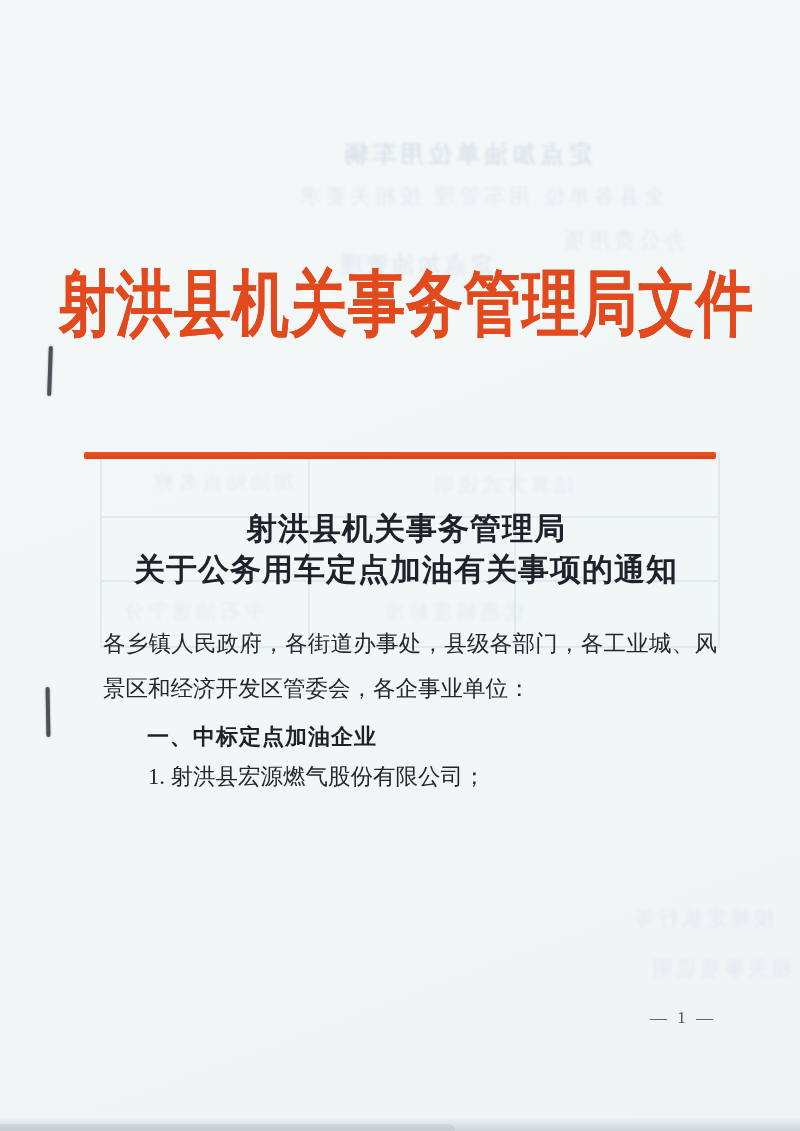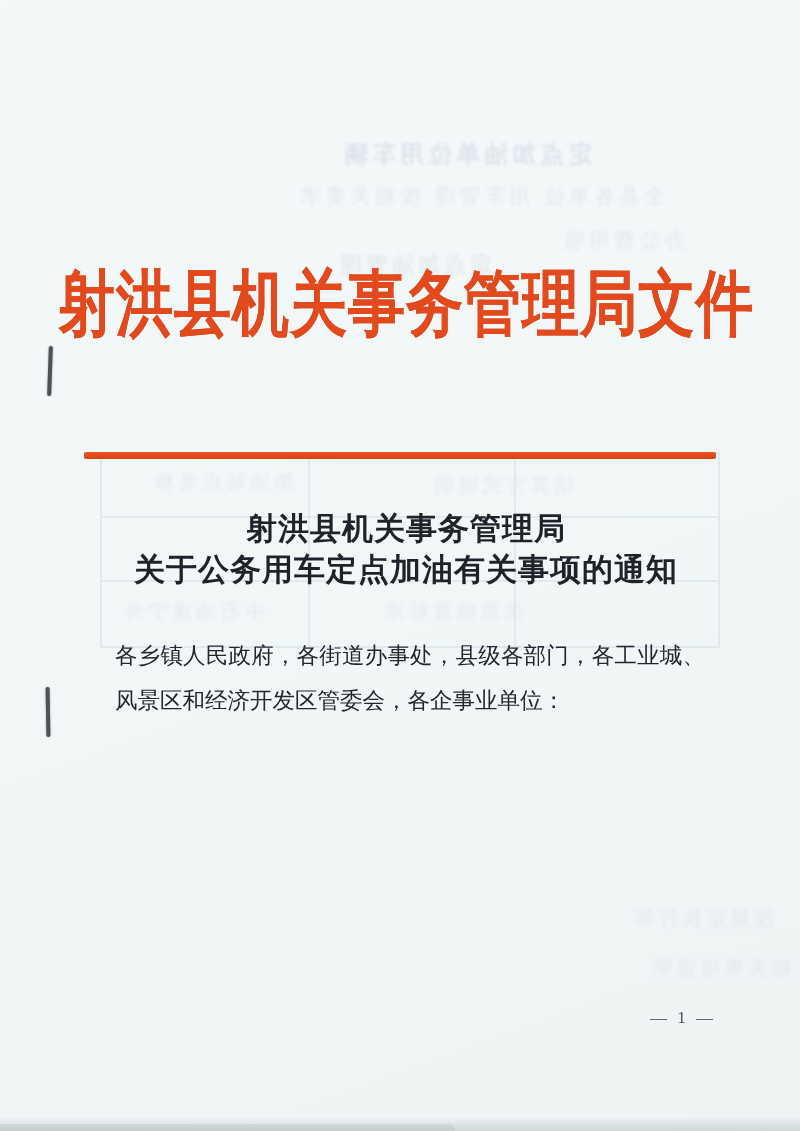--- a/index.html
+++ b/index.html
@@ -93,21 +93,21 @@
     font-size:31px;font-weight:700;line-height:41px;
     color:#1e222a;
     letter-spacing:1px;
   }
   .body-text{
     position:absolute;left:103px;top:622px;width:614px;
     font-size:22.5px;line-height:44.6px;
     text-align:justify;
     color:#23262e;
   }
-  .body-text p{margin:12px;}
+  .body-text p{margin:0;}
   .body-text .indent{text-indent:2em;}
   .section-heading{
     font-family:"Liberation Sans","DejaVu Sans",sans-serif;
     font-weight:700;
     text-indent:2em;
     font-size:22px;
     line-height:40px;
     margin-top:6px !important;
     color:#1d2026;
     letter-spacing:1px;
@@ -154,17 +154,19 @@
 
   <div class="red-rule"></div>
 
   <div class="notice-title">
     <div>射洪县机关事务管理局</div>
     <div>关于公务用车定点加油有关事项的通知</div>
   </div>
 
   <div class="body-text">
     <p>各乡镇人民政府，各街道办事处，县级各部门，各工业城、风景区和经济开发区管委会，各企事业单位：</p>
+    <p class="section-heading">一、中标定点加油企业</p>
+    <p class="list-item">1. 射洪县宏源燃气股份有限公司；</p>
   </div>
 
   <div class="page-number">— 1 —</div>
 
 </div>
 
 </body></html>

